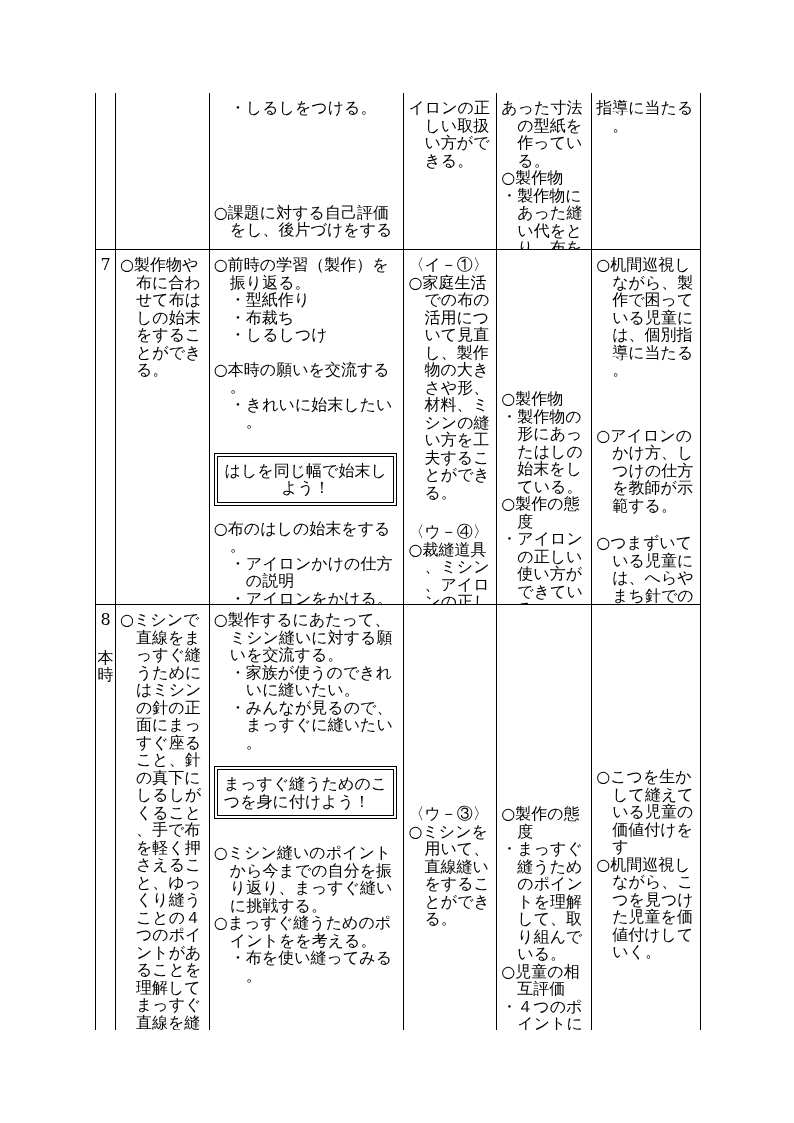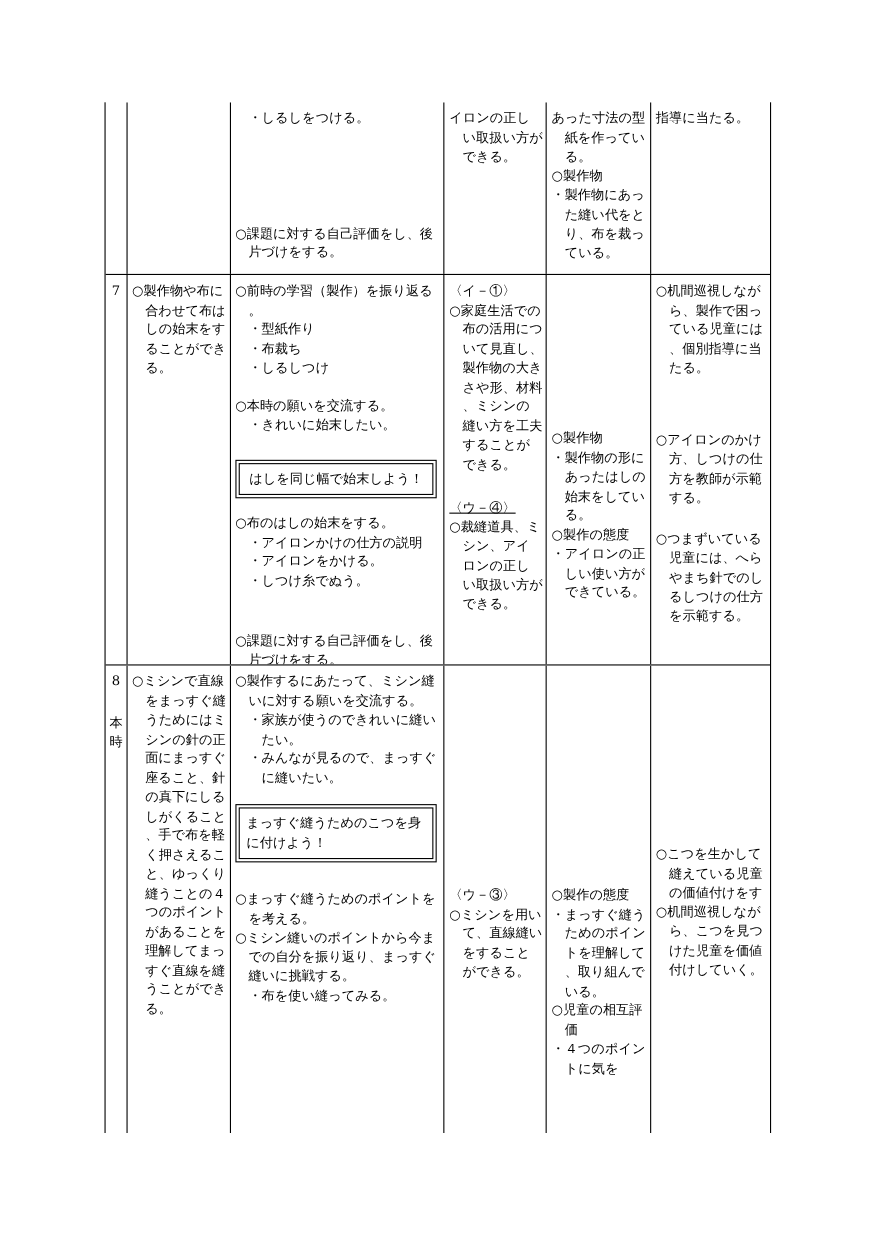--- a/index.html
+++ b/index.html
@@ -23,38 +23,38 @@
     border-right: 1px solid #000;
   }
   .row { display: flex; border-bottom: 1px solid #000; overflow: hidden; }
   .row:last-child { border-bottom: none; }
   .row-0 { height: 157px; }
   .row-7 { height: 355px; }
   .row-8 { height: 425px; }
   .cell {
     border-right: 1px solid #000;
     padding: 6px 3px 4px 4px;
-    font-size: 12px;
+    font-size: 16px;
     line-height: 17.5px;
     overflow: hidden;
     word-break: break-all;
     line-break: anywhere;
   }
   .cell:last-child { border-right: none; }
   .c-period { width: 20px; text-align: center; padding: 6px 1px; }
   .c-goal   { width: 94px; }
   .c-act    { width: 195px; }
   .c-crit   { width: 93px; }
   .c-meth   { width: 95px; }
   .c-sup    { width: 108px; }
   .hang { padding-left: 1em; text-indent: -1em; }
   .ml1  { margin-left: 1em; }
   .mt17 { margin-top: 17px; }
   .mt20 { margin-top: 20px; }
-  .mt22 { margin-top: 22px; text-decoration: underline; }
+  .mt22 { margin-top: 22px; }
   .mt37 { margin-top: 37px; }
   .mt48 { margin-top: 48px; }
   .mt87 { margin-top: 87px; }
   .pt140 { padding-top: 140px; }
   .pt163 { padding-top: 163px; }
   .pt200 { padding-top: 200px; }
   
   .callout {
     border: 1px solid #000;
     padding: 2px;
@@ -145,22 +145,22 @@
       <div class="cell c-goal">
         <div class="hang">○ミシンで直線をまっすぐ縫うためにはミシンの針の正面にまっすぐ座ること、針の真下にしるしがくること、手で布を軽く押さえること、ゆっくり縫うことの４つのポイントがあることを理解してまっすぐ直線を縫うことができる。</div>
       </div>
       <div class="cell c-act">
         <div class="hang">○製作するにあたって、ミシン縫いに対する願いを交流する。</div>
         <div class="hang ml1">・家族が使うのできれいに縫いたい。</div>
         <div class="hang ml1">・みんなが見るので、まっすぐに縫いたい。</div>
         <div class="callout box-8">
           <div class="callout-inner">まっすぐ縫うためのこつを身に付けよう！</div>
         </div>
+        <div class="hang">○ミシン縫いのポイントから今までの自分を振り返り、まっすぐ縫いに挑戦する。</div>
         <div class="hang">○まっすぐ縫うためのポイントをを考える。</div>
-        <div class="hang">○ミシン縫いのポイントから今までの自分を振り返り、まっすぐ縫いに挑戦する。</div>
         <div class="hang ml1">・布を使い縫ってみる。</div>
       </div>
       <div class="cell c-crit pt200">
         <div>〈ウ－③〉</div>
         <div class="hang">○ミシンを用いて、直線縫いをすることができる。</div>
       </div>
       <div class="cell c-meth pt200">
         <div class="hang">○製作の態度</div>
         <div class="hang">・まっすぐ縫うためのポイントを理解して、取り組んでいる。</div>
         <div class="hang">○児童の相互評価</div>

